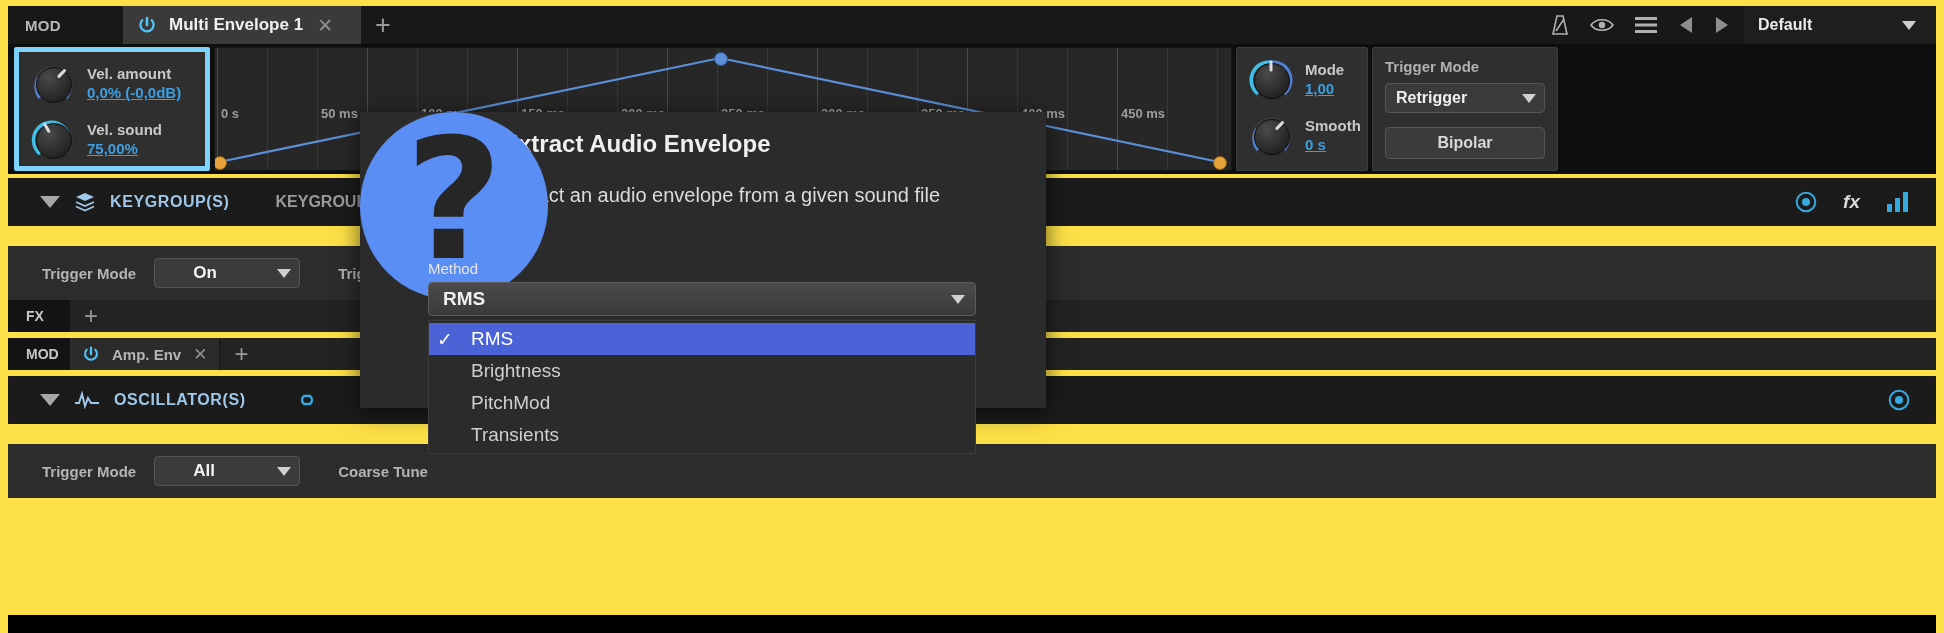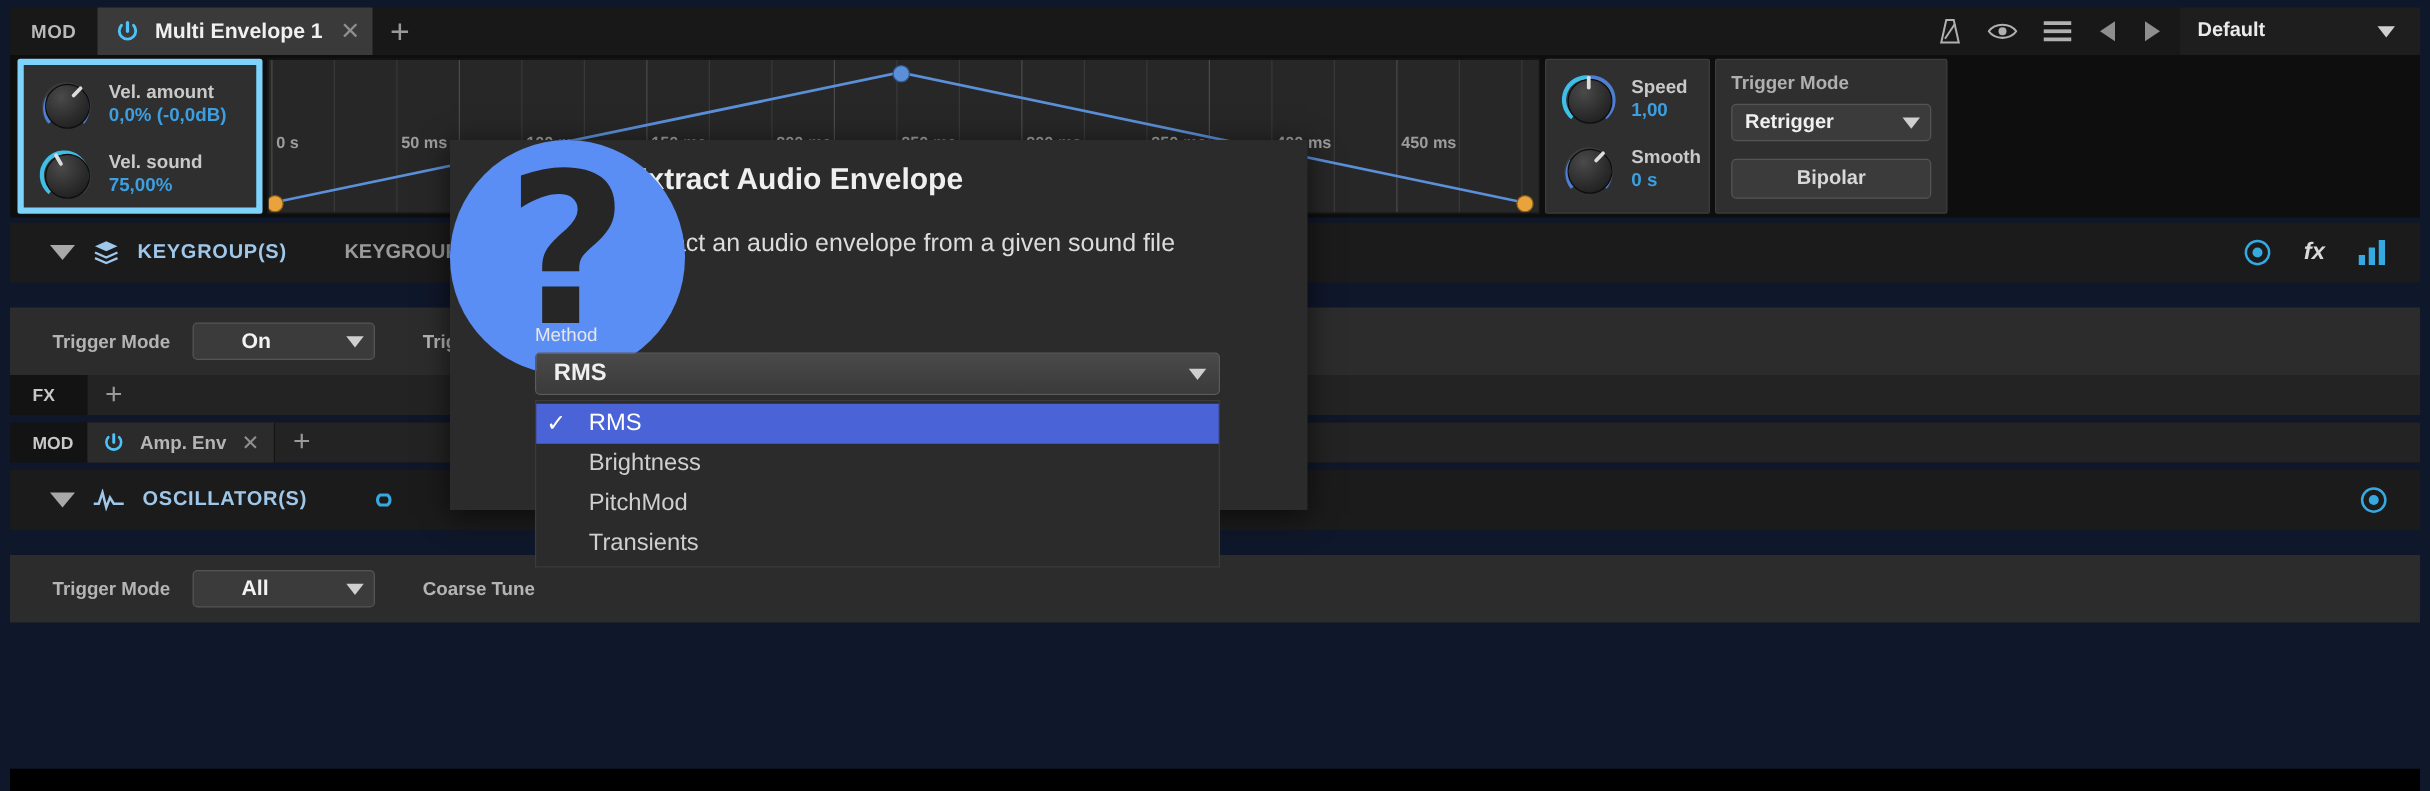--- a/index.html
+++ b/index.html
@@ -5,40 +5,41 @@
   html, body {
     margin: 0; padding: 0;
     background: #000;
     width: 1944px; height: 633px;
     overflow: hidden;
     font-family: "Liberation Sans", sans-serif;
   }
   #app {
     position: relative;
     width: 1944px; height: 633px;
-    background: #0f172a;
+    background: #fde047;
     overflow: hidden;
   }
 
   
   .topbar {
     position: absolute; left: 8px; top: 6px;
     width: 1928px; height: 38px;
     background: #181818;
     display: flex; align-items: stretch;
   }
   .mod-label {
     width: 70px; display: flex; align-items: center; justify-content: center;
     color: #b9b9b9; font-size: 15px; font-weight: bold; letter-spacing: .4px;
   }
   .mod-tab {
     display: flex; align-items: center; gap: 12px;
     background: #3a3a3a;
-    padding: 0 8px 0 14px;
+    padding: 0 26px 0 14px;
     height: 38px;
+    margin-left: 45px;
   }
   .pwr {
     width: 20px; height: 20px; position: relative; display: inline-block;
   }
   .pwr svg { display:block; }
   .mod-tab-title { color:#f0f0f0; font-size: 17px; font-weight: bold; white-space: nowrap;}
   .xclose { color:#8e8e8e; font-size: 19px; line-height: 1; padding: 0 2px; }
   .plus-btn { color:#9a9a9a; font-size: 27px; line-height: 1; padding: 0 14px; display:flex; align-items:center; }
   .topbar-spacer { flex: 1; }
   .topicons { display: flex; align-items: center; gap: 20px; padding-right: 14px; }
@@ -67,21 +68,21 @@
   .knob { position: relative; width: 48px; height: 48px; flex: 0 0 48px;}
   .knob .kface {
     position:absolute; left:7px; top:7px; width:34px; height:34px; border-radius:50%;
     background: radial-gradient(circle at 35% 28%, #4a4a4a 0%, #2a2a2a 60%, #171717 100%);
     border:1px solid #0d0d0d;
   }
   .knob .kpt { position:absolute; width:3px;height:11px;background:#dcdcdc;border-radius:2px;
       left:50%; top:50%; transform-origin: 1.5px 0px; }
   .klabel { line-height: 1.25; }
   .klabel .kn { color:#c9c9c9; font-size:15px; font-weight:bold; }
-  .klabel .kv { color:#3d9fe0; font-size:15px; font-weight:bold; }
+  .klabel .kv { color:#3d9fe0; font-size:15px; font-weight:bold;text-decoration:underline; }
 
   .graph {
     position:absolute; left: 206px; top: 3px;
     width: 1018px; height: 124px;
     background: #272727; border: 1px solid #151515; box-sizing:border-box;
     overflow: hidden;
   }
   .graph .gl { position:absolute; top:0; bottom:0; width:1px; background:#383838;}
   .graph .glmaj { background:#4a4a4a; }
   .graph .tlab { position:absolute; color:#9d9d9d; font-size:13px; font-weight:bold; top:58px; }
@@ -339,21 +340,21 @@
         <div class="knob">
           <svg width="48" height="48" viewBox="0 0 48 48" style="position:absolute;left:0;top:0">
             <path d="M11 38 A18 18 0 1 1 37 38" fill="none" stroke="#3b3b3b" stroke-width="3.4"></path>
             <path d="M11 38 A18 18 0 0 1 24 6" fill="none" stroke="#3fbfe8" stroke-width="3.4"></path>
             <path d="M24 6 A18 18 0 0 1 37 38" fill="none" stroke="#4f7fd0" stroke-width="3.4"></path>
           </svg>
           <div class="kface"></div>
           <div class="kpt" style="transform: translate(-1.5px,-1.5px) rotate(180deg) translateY(7px);"></div>
         </div>
         <div class="klabel">
-          <div class="kn">Speed</div>
+          <div class="kn">Mode</div>
           <div class="kv">1,00</div>
         </div>
       </div>
       <div class="knobrow">
         <div class="knob">
           <svg width="48" height="48" viewBox="0 0 48 48" style="position:absolute;left:0;top:0">
             <path d="M11 38 A18 18 0 1 1 37 38" fill="none" stroke="#3b3b3b" stroke-width="3.4"></path>
             <path d="M11 38 A18 18 0 0 1 10 17" fill="none" stroke="#4f7fd0" stroke-width="3.4"></path>
             <path d="M37 38 A18 18 0 0 0 38 17" fill="none" stroke="#4f7fd0" stroke-width="3.4"></path>
           </svg>

